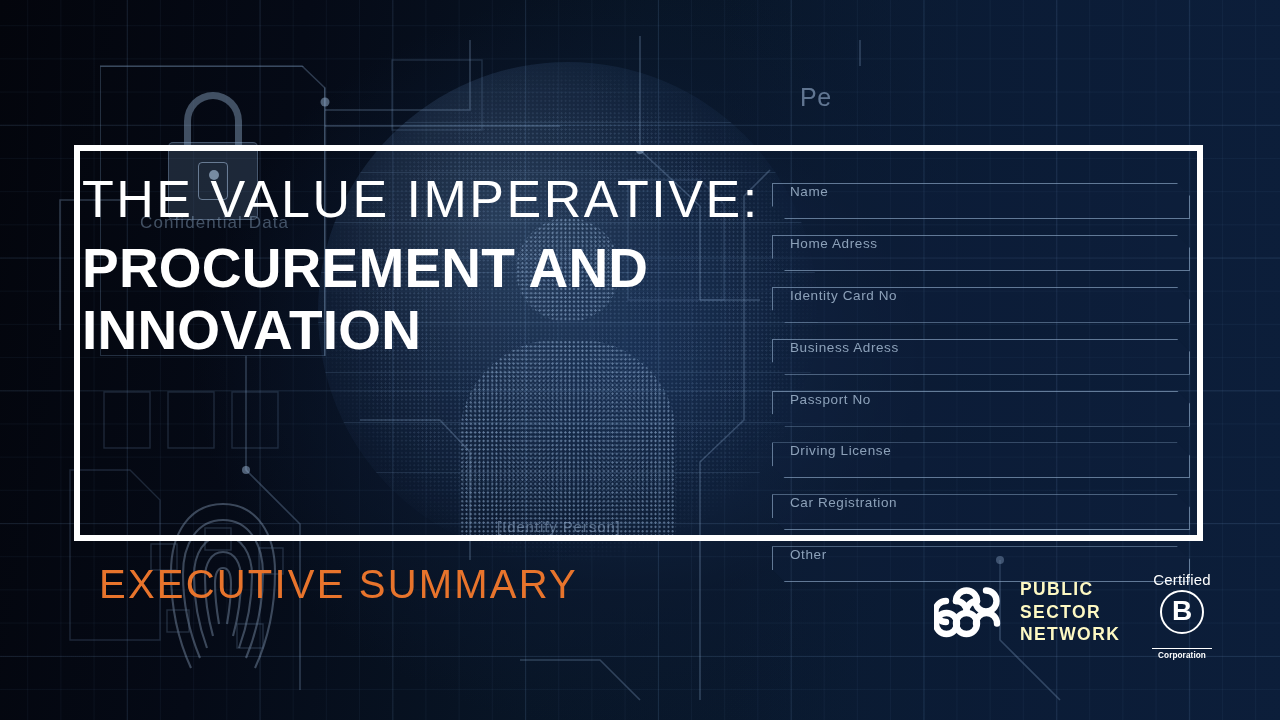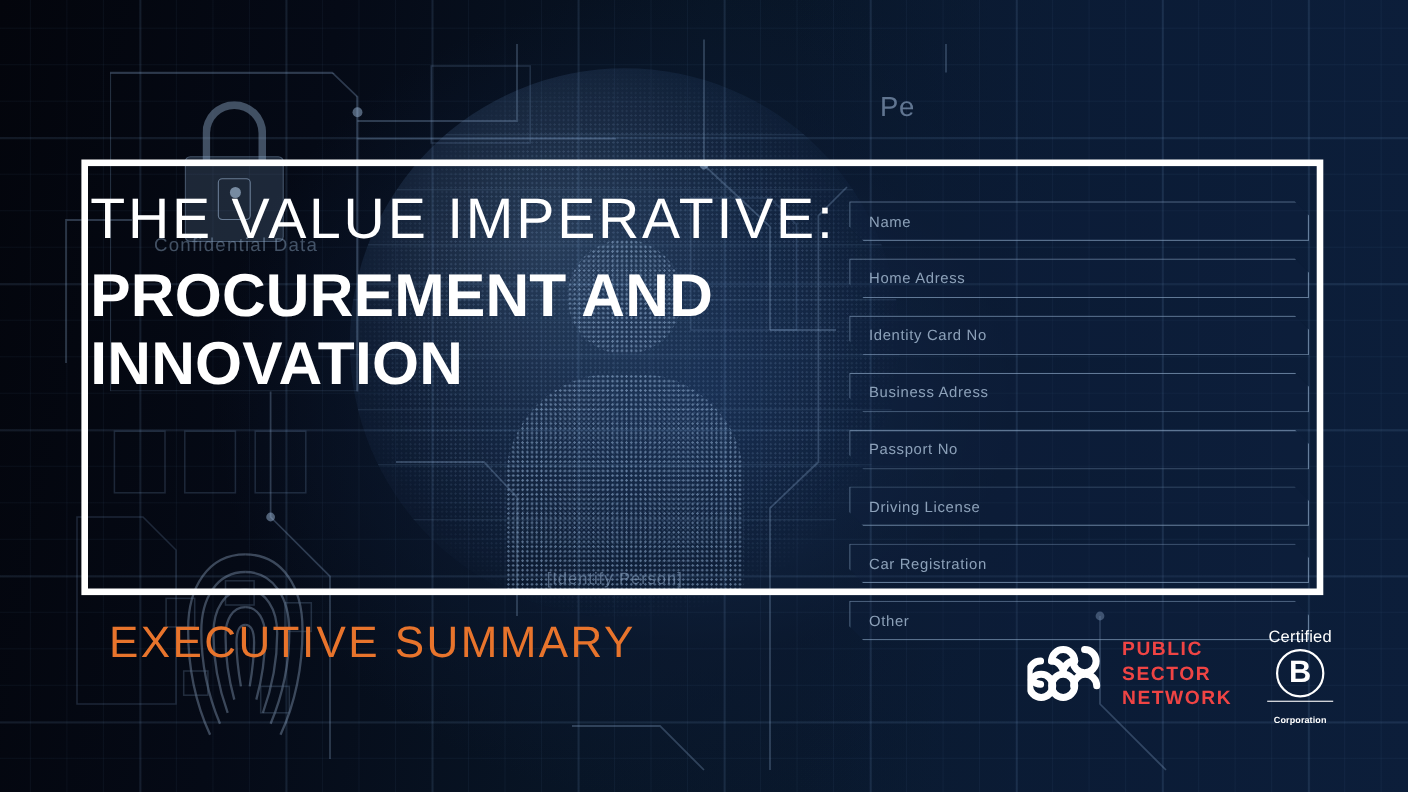--- a/index.html
+++ b/index.html
@@ -89,21 +89,21 @@
   .circuit svg{ width:100%; height:100%; display:block; }
 
   
   .fields{ position:absolute; left:772px; top:183px; width:418px; }
   .field{
     position:relative;
     height:36px; margin-bottom:15.9px;
     border:1.6px solid rgba(150,178,208,0.62);
     background:rgba(16,34,62,0.30);
     clip-path:polygon(0 0, calc(100% - 13px) 0, 100% 13px, 100% 100%, 13px 100%, 0 calc(100% - 13px));
-    display:flex; align-items:center;
+    display:flex; align-items:flex-start;
   }
   .field span{
     font-size:13.5px; letter-spacing:.6px;
     color:rgba(176,197,221,0.78);
     padding-left:17px;
     white-space:nowrap;
   }
 
   
   .top-label{
@@ -192,28 +192,28 @@
 
   .subtitle{
     position:absolute; left:99px; top:562px;
     font-size:40px; font-weight:400; letter-spacing:2.2px;
     color:#E8742C; white-space:nowrap;
   }
 
   
   .psn-logo{ position:absolute; left:934px; top:568px; width:196px; height:88px; display:flex; align-items:center; }
   .psn-mark{ width:74px; height:70px; flex:0 0 auto; }
-  .psn-text{ margin-left:12px; color:#ef4444; font-weight:700; font-size:17.5px; line-height:1.30; letter-spacing:1.4px; }
+  .psn-text{ margin-left:12px; color:#fef9c3; font-weight:700; font-size:17.5px; line-height:1.30; letter-spacing:1.4px; }
 
   .bcorp{ position:absolute; left:1152px; top:572px; width:60px; height:84px; color:#fff; text-align:center; }
   .bcorp .c1{ font-size:15px; font-weight:400; letter-spacing:.2px; line-height:1; }
   .bcorp .ring{ margin:3px auto 2px; width:44px; height:44px; border:2px solid #fff; border-radius:50%;
                 display:flex; align-items:center; justify-content:center; }
   .bcorp .ring b{ font-size:28px; font-weight:700; line-height:1; margin-top:-2px; }
-  .bcorp .c2{ font-size:8.2px; font-weight:700; letter-spacing:.1px; border-top:1.6px solid #fff; padding-top:12px; margin-top:3px; }
+  .bcorp .c2{ font-size:8.2px; font-weight:700; letter-spacing:.1px; border-top:1.6px solid #fff; padding-top:2px; margin-top:14px; }
 </style>
 </head>
 <body>
 
 <div id="stage">
 
   <div class="bg-base"></div>
   <div class="bg-right-wash"></div>
 
   <div class="globe"></div>

